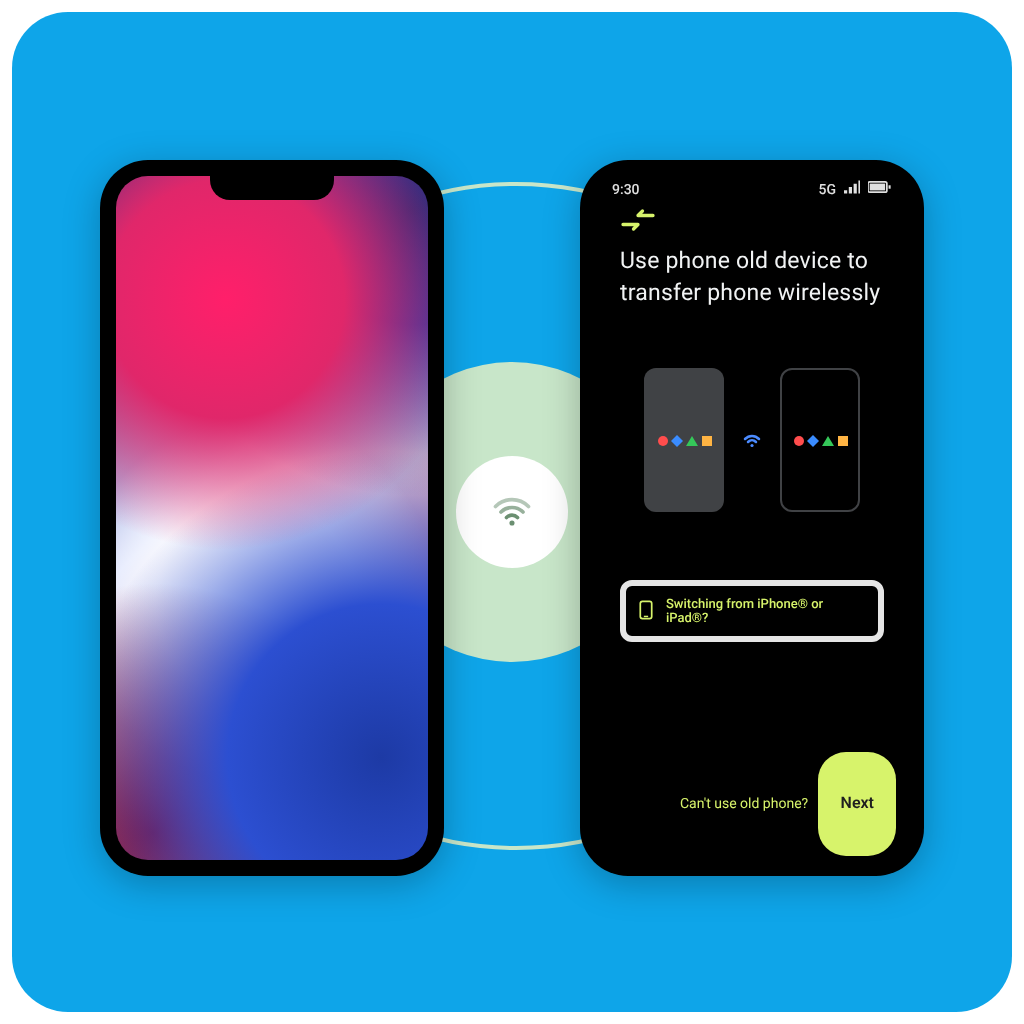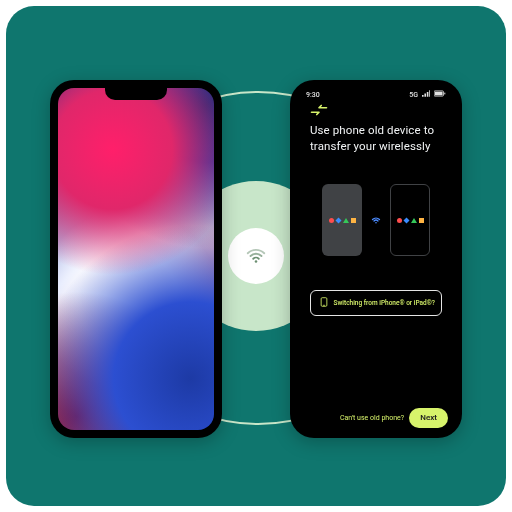--- a/index.html
+++ b/index.html
@@ -9,21 +9,21 @@
     height: 512px;
     background: #fff;
     font-family: -apple-system, BlinkMacSystemFont, "Segoe UI", Roboto, sans-serif;
     overflow: hidden;
   }
   .card {
     position: relative;
     width: 500px;
     height: 500px;
     margin: 6px;
-    background: #0f766e;
+    background: #0ea5e9;
     border-radius: 28px;
     overflow: hidden;
   }
   .ring-outer {
     position: absolute;
     width: 330px;
     height: 330px;
     left: 85px;
     top: 85px;
     border-radius: 50%;
@@ -169,24 +169,24 @@
   .shapes { display:flex; gap:2px; align-items:center; }
   .s { width:5px; height:5px; }
   .s.circle { border-radius:50%; background:#ff4d4d; }
   .s.diamond { width:5px; height:5px; background:#3a8cff; transform:rotate(45deg) scale(.85); }
   .s.triangle { width:0; height:0; border-left:3px solid transparent; border-right:3px solid transparent; border-bottom:5px solid #35c759;}
   .s.square { background:#ffb443; }
   .mini-wifi svg { display:block; }
   .switching {
     display:flex;
     align-items:center;
-    justify-content:flex-end;
+    justify-content:space-between;
     gap:6px;
     margin-top:34px;
-    border:1px solid #e5e5e5;
+    border:3px solid #e5e5e5;
     border-radius:6px;
     padding:6px 6px;
     color:#d7f36b;
     font-size:6.5px;
     line-height:1;
     font-weight:500;
   }
   .footer {
     position:absolute;
     bottom:10px;
@@ -201,21 +201,21 @@
     color:#d7f36b;
     font-size:7px;
     padding-left:36px;
   }
   .next-btn {
     background:#d7f36b;
     color:#1f1f1f;
     font-size:8px;
     font-weight:600;
     border-radius:14px;
-    padding:6px 11px;
+    padding:22px 11px;
     line-height:1;
     display:flex;
     align-items:center;
   }
 </style>
 </head>
 <body>
 
 <div class="card">
   <div class="ring-outer"></div>
@@ -272,21 +272,21 @@
 
     <div class="bolt-row">
       <svg width="18" height="14" viewBox="0 0 24 16">
         <path d="M2 11 L12 11 L9 14 M22 5 L12 5 L15 2" stroke="#d7f36b" stroke-width="2.2" fill="none" stroke-linecap="round" stroke-linejoin="round"></path>
       </svg>
     </div>
 
     <div class="content">
       <div class="heading">
         <span>Use phone old device to</span><br>
-        <span>transfer your wirelessly</span>
+        <span>transfer phone wirelessly</span>
       </div>
 
       <div class="mini-row">
         <div class="mini light">
           <span class="shapes">
             <span class="s circle"></span>
               <span class="s diamond"></span>
               <span class="s triangle"></span>
               <span class="s square"></span>
           </span>

